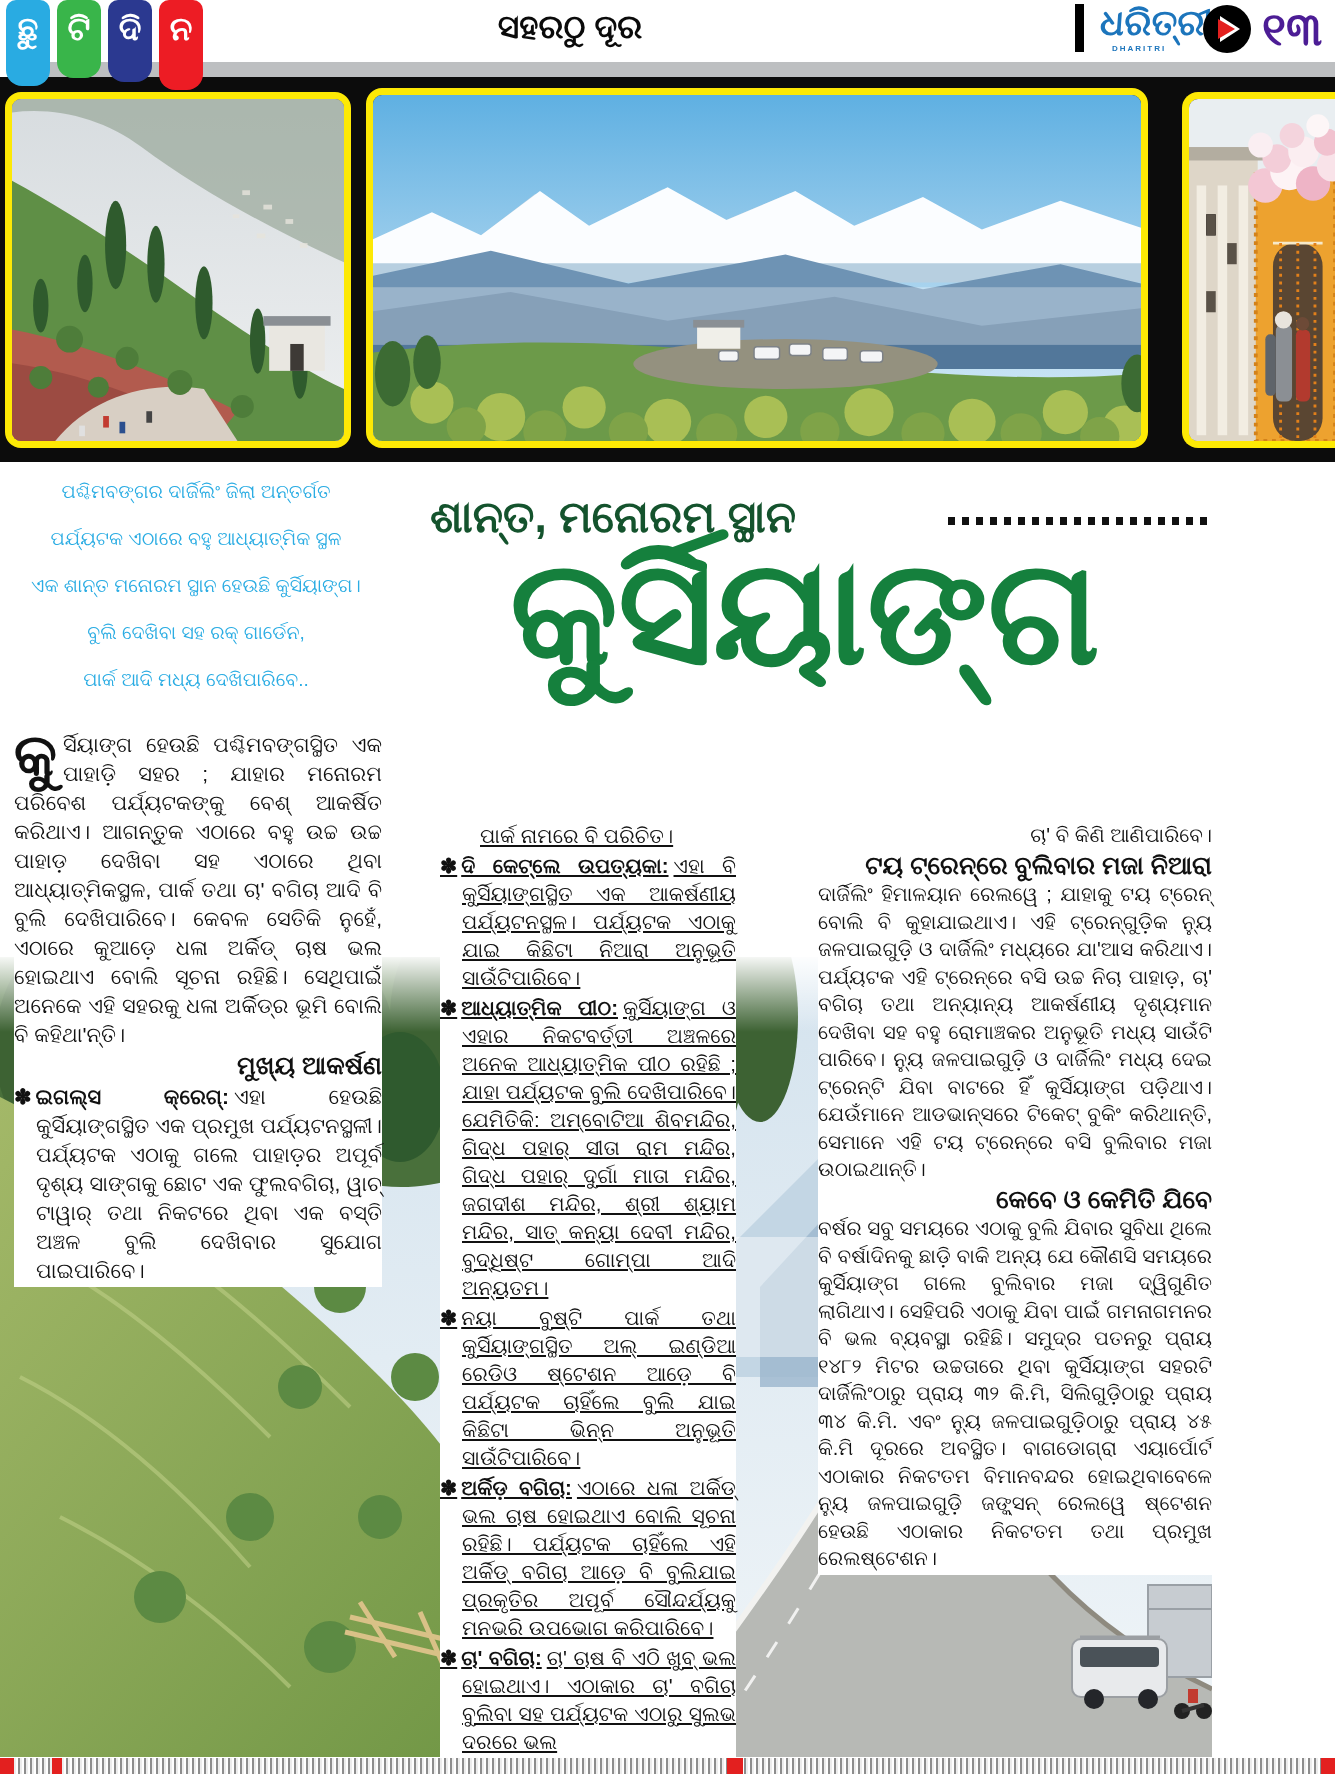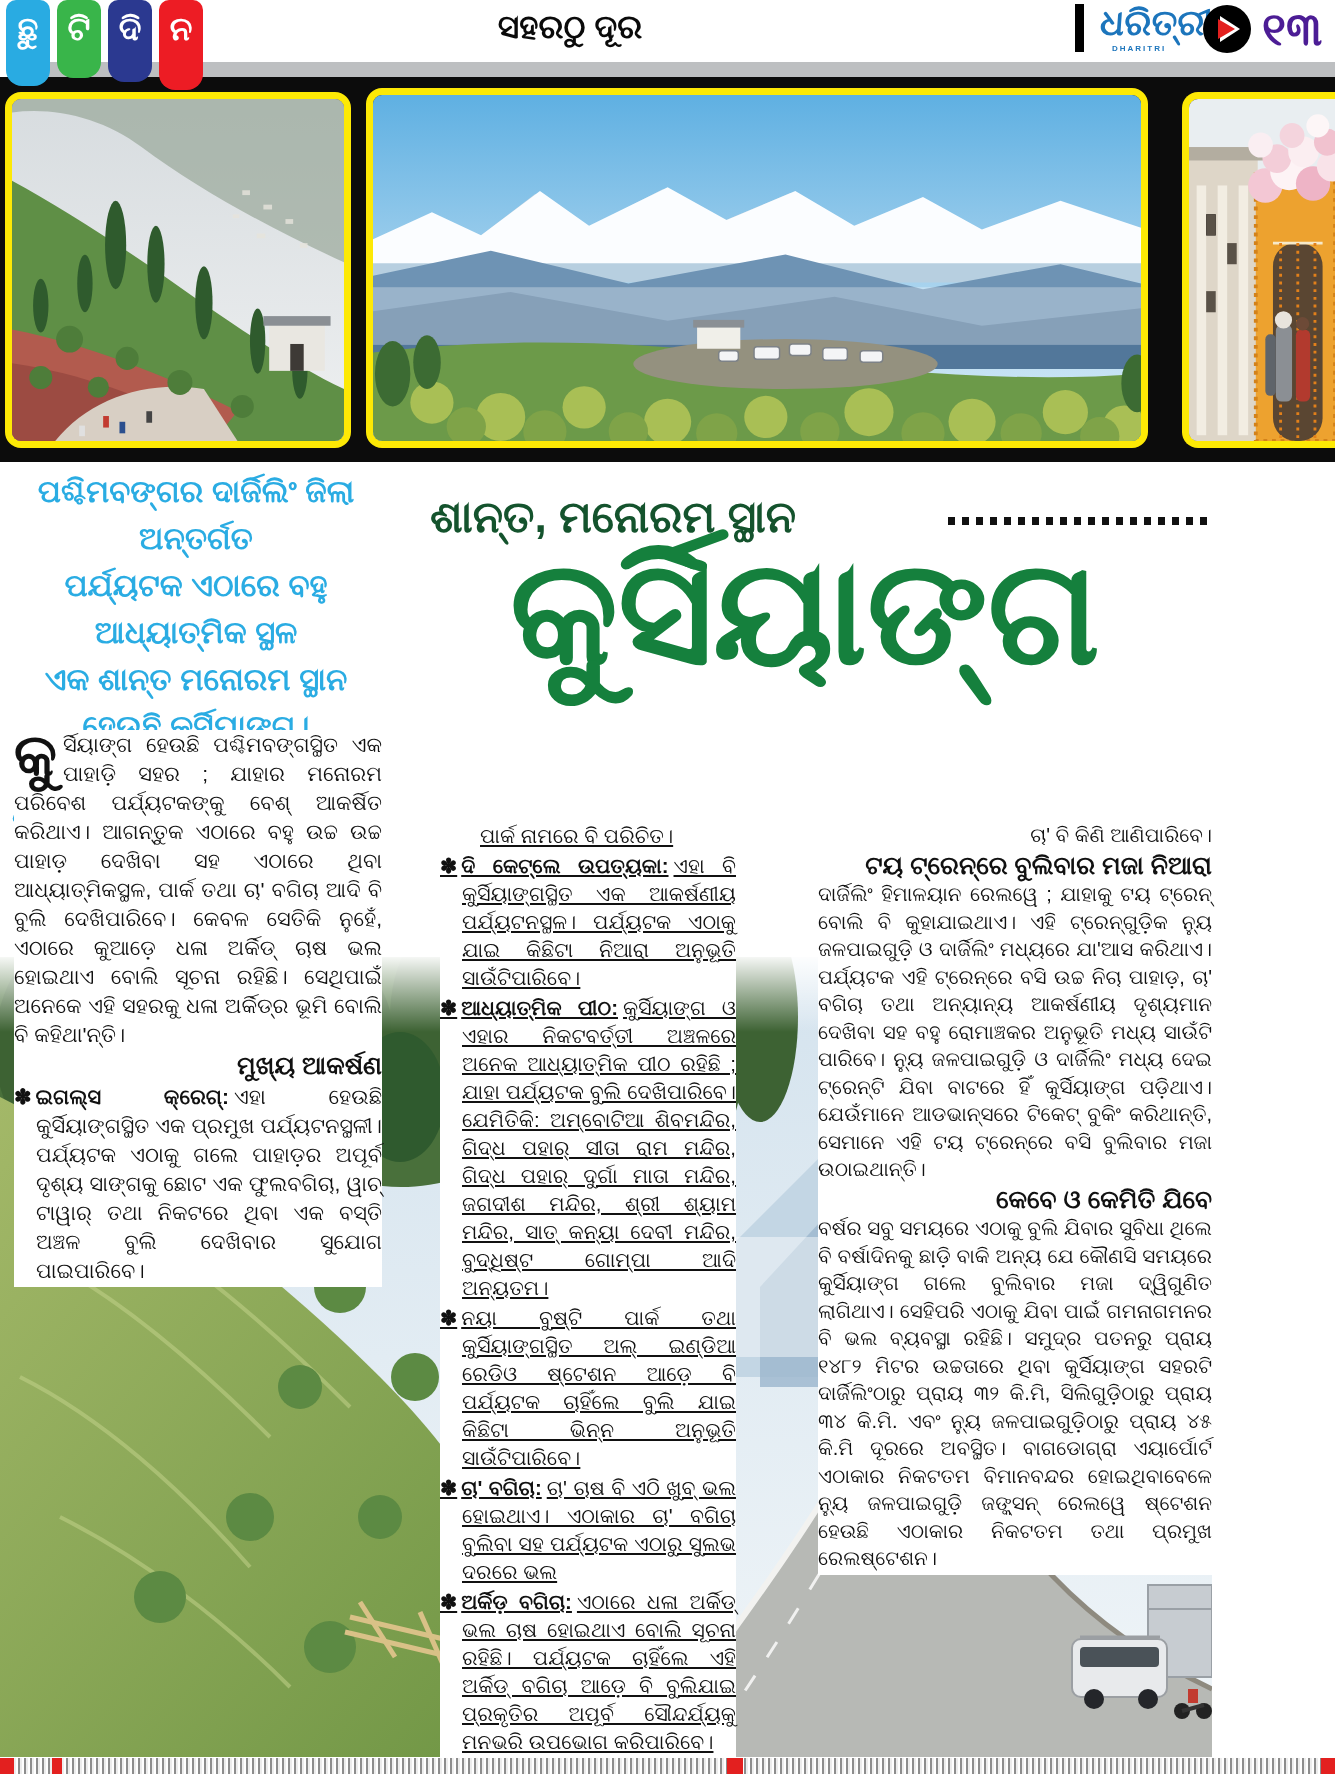--- a/index.html
+++ b/index.html
@@ -31,21 +31,21 @@
   
   .photo-band{position:absolute;left:0;top:77px;width:1335px;height:385px;background:#0c0c0c;}
   .photo-frame{position:absolute;border:7px solid #FDE905;border-radius:16px;overflow:hidden;
               background:#222;box-sizing:border-box;}
   .pf1{left:5px;top:15px;width:346px;height:356px;}
   .pf2{left:366px;top:11px;width:782px;height:360px;}
   .pf3{left:1182px;top:15px;width:153px;height:356px;border-right:none;border-radius:16px 0 0 16px;}
   .photo-frame svg{display:block;width:100%;height:100%;}
   
   .intro{position:absolute;left:8px;top:468px;width:376px;text-align:center;color:#2AACE3;
-         font-weight:bold;font-size:31px;line-height:47px;}
+         font-weight:normal;font-size:19px;line-height:47px;}
   .kicker{position:absolute;left:430px;top:492px;font-size:44px;font-weight:bold;color:#14532d;}
   .kicker-dots{position:absolute;left:948px;top:517px;width:262px;height:8px;
          background:repeating-linear-gradient(90deg,#111 0 7px,transparent 7px 14px);}
   .main-headline{position:absolute;left:398px;top:515px;width:814px;text-align:center;
          font-size:146px;line-height:196px;font-weight:bold;color:#15803d;margin:0;}
   
   .col{position:absolute;background:#fff;font-size:21px;line-height:29px;text-align:justify;z-index:5;}
   .col1{left:14px;top:730px;width:368px;}
   .col2{left:440px;top:822px;width:296px;font-size:20.5px;line-height:28px;text-decoration:underline;}
   .col3{left:818px;top:822px;width:394px;font-size:20px;line-height:27.5px;}
@@ -278,24 +278,24 @@
     <p class="bullet">
       <span class="marker">✽</span><span class="btitle">ଦି କେଟ୍ଲେ ଉପତ୍ୟକା:</span><span>ଏହା ବି କୁର୍ସିୟାଙ୍ଗସ୍ଥିତ ଏକ ଆକର୍ଷଣୀୟ ପର୍ଯ୍ୟଟନସ୍ଥଳ। ପର୍ଯ୍ୟଟକ ଏଠାକୁ ଯାଇ କିଛିଟା ନିଆରା ଅନୁଭୂତି ସାଉଁଟିପାରିବେ।</span>
     </p>
     <p class="bullet">
       <span class="marker">✽</span><span class="btitle">ଆଧ୍ୟାତ୍ମିକ ପୀଠ:</span><span>କୁର୍ସିୟାଙ୍ଗ ଓ ଏହାର ନିକଟବର୍ତ୍ତୀ ଅଞ୍ଚଳରେ ଅନେକ ଆଧ୍ୟାତ୍ମିକ ପୀଠ ରହିଛି ; ଯାହା ପର୍ଯ୍ୟଟକ ବୁଲି ଦେଖିପାରିବେ। ଯେମିତିକି: ଅମ୍ବୋଟିଆ ଶିବମନ୍ଦିର, ଗିଦ୍ଧ ପହାର୍ ସୀତା ରାମ ମନ୍ଦିର, ଗିଦ୍ଧ ପହାର୍ ଦୁର୍ଗା ମାତା ମନ୍ଦିର, ଜଗଦୀଶ ମନ୍ଦିର, ଶ୍ରୀ ଶ୍ୟାମ ମନ୍ଦିର, ସାତ୍ କନ୍ୟା ଦେବୀ ମନ୍ଦିର, ବୁଦ୍ଧିଷ୍ଟ ଗୋମ୍ପା ଆଦି ଅନ୍ୟତମ।</span>
     </p>
     <p class="bullet">
       <span class="marker">✽</span><span>ନୟା ବୁଷ୍ଟି ପାର୍କ ତଥା କୁର୍ସିୟାଙ୍ଗସ୍ଥିତ ଅଲ୍ ଇଣ୍ଡିଆ ରେଡିଓ ଷ୍ଟେଶନ ଆଡ଼େ ବି ପର୍ଯ୍ୟଟକ ଚାହିଁଲେ ବୁଲି ଯାଇ କିଛିଟା ଭିନ୍ନ ଅନୁଭୂତି ସାଉଁଟିପାରିବେ।</span>
     </p>
     <p class="bullet">
+      <span class="marker">✽</span><span class="btitle">ଅର୍କିଡ଼ ବଗିଚା:</span><span>ଏଠାରେ ଧଳା ଅର୍କିଡ୍ ଭଲ ଚାଷ ହୋଇଥାଏ ବୋଲି ସୂଚନା ରହିଛି। ପର୍ଯ୍ୟଟକ ଚାହିଁଲେ ଏହି ଅର୍କିଡ୍ ବଗିଚା ଆଡ଼େ ବି ବୁଲିଯାଇ ପ୍ରକୃତିର ଅପୂର୍ବ ସୌନ୍ଦର୍ଯ୍ୟକୁ ମନଭରି ଉପଭୋଗ କରିପାରିବେ।</span>
+    </p>
+    <p class="bullet">
       <span class="marker">✽</span><span class="btitle">ଚା' ବଗିଚା:</span><span>ଚା' ଚାଷ ବି ଏଠି ଖୁବ୍ ଭଲ ହୋଇଥାଏ। ଏଠାକାର ଚା' ବଗିଚା ବୁଲିବା ସହ ପର୍ଯ୍ୟଟକ ଏଠାରୁ ସୁଲଭ ଦରରେ ଭଲ</span>
-    </p>
-    <p class="bullet">
-      <span class="marker">✽</span><span class="btitle">ଅର୍କିଡ଼ ବଗିଚା:</span><span>ଏଠାରେ ଧଳା ଅର୍କିଡ୍ ଭଲ ଚାଷ ହୋଇଥାଏ ବୋଲି ସୂଚନା ରହିଛି। ପର୍ଯ୍ୟଟକ ଚାହିଁଲେ ଏହି ଅର୍କିଡ୍ ବଗିଚା ଆଡ଼େ ବି ବୁଲିଯାଇ ପ୍ରକୃତିର ଅପୂର୍ବ ସୌନ୍ଦର୍ଯ୍ୟକୁ ମନଭରି ଉପଭୋଗ କରିପାରିବେ।</span>
     </p>
   </section>
 
   <section class="col col3">
     <p class="lead-indent-lg">ଚା' ବି କିଣି ଆଣିପାରିବେ।</p>
     <div class="subhead">ଟୟ ଟ୍ରେନ୍ରେ ବୁଲିବାର ମଜା ନିଆରା</div>
     <p>ଦାର୍ଜିଲିଂ ହିମାଳୟାନ ରେଲୱେ ; ଯାହାକୁ ଟୟ ଟ୍ରେନ୍ ବୋଲି ବି କୁହାଯାଇଥାଏ। ଏହି ଟ୍ରେନ୍ଗୁଡ଼ିକ ନ୍ୟୁ ଜଳପାଇଗୁଡ଼ି ଓ ଦାର୍ଜିଲିଂ ମଧ୍ୟରେ ଯା'ଆସ କରିଥାଏ। ପର୍ଯ୍ୟଟକ ଏହି ଟ୍ରେନ୍ରେ ବସି ଉଚ୍ଚ ନିଚା ପାହାଡ଼, ଚା' ବଗିଚା ତଥା ଅନ୍ୟାନ୍ୟ ଆକର୍ଷଣୀୟ ଦୃଶ୍ୟମାନ ଦେଖିବା ସହ ବହୁ ରୋମାଞ୍ଚକର ଅନୁଭୂତି ମଧ୍ୟ ସାଉଁଟି ପାରିବେ। ନ୍ୟୁ ଜଳପାଇଗୁଡ଼ି ଓ ଦାର୍ଜିଲିଂ ମଧ୍ୟ ଦେଇ ଟ୍ରେନ୍ଟି ଯିବା ବାଟରେ ହିଁ କୁର୍ସିୟାଙ୍ଗ ପଡ଼ିଥାଏ। ଯେଉଁମାନେ ଆଡଭାନ୍ସରେ ଟିକେଟ୍ ବୁକିଂ କରିଥାନ୍ତି, ସେମାନେ ଏହି ଟୟ ଟ୍ରେନ୍ରେ ବସି ବୁଲିବାର ମଜା ଉଠାଇଥାନ୍ତି।</p>
     <div class="subhead">କେବେ ଓ କେମିତି ଯିବେ</div>
     <p>ବର୍ଷର ସବୁ ସମୟରେ ଏଠାକୁ ବୁଲି ଯିବାର ସୁବିଧା ଥିଲେ ବି ବର୍ଷାଦିନକୁ ଛାଡ଼ି ବାକି ଅନ୍ୟ ଯେ କୌଣସି ସମୟରେ କୁର୍ସିୟାଙ୍ଗ ଗଲେ ବୁଲିବାର ମଜା ଦ୍ୱିଗୁଣିତ ଲାଗିଥାଏ। ସେହିପରି ଏଠାକୁ ଯିବା ପାଇଁ ଗମନାଗମନର ବି ଭଲ ବ୍ୟବସ୍ଥା ରହିଛି। ସମୁଦ୍ର ପତନରୁ ପ୍ରାୟ ୧୪୮୨ ମିଟର ଉଚ୍ଚତାରେ ଥିବା କୁର୍ସିୟାଙ୍ଗ ସହରଟି ଦାର୍ଜିଲିଂଠାରୁ ପ୍ରାୟ ୩୨ କି.ମି, ସିଲିଗୁଡ଼ିଠାରୁ ପ୍ରାୟ ୩୪ କି.ମି. ଏବଂ ନ୍ୟୁ ଜଳପାଇଗୁଡ଼ିଠାରୁ ପ୍ରାୟ ୪୫ କି.ମି ଦୂରରେ ଅବସ୍ଥିତ। ବାଗଡୋଗ୍ରା ଏୟାର୍ପୋର୍ଟ ଏଠାକାର ନିକଟତମ ବିମାନବନ୍ଦର ହୋଇଥିବାବେଳେ ନ୍ୟୁ ଜଳପାଇଗୁଡ଼ି ଜଙ୍କ୍ସନ୍ ରେଲୱେ ଷ୍ଟେଶନ ହେଉଛି ଏଠାକାର ନିକଟତମ ତଥା ପ୍ରମୁଖ ରେଲଷ୍ଟେଶନ।</p>
   </section>

